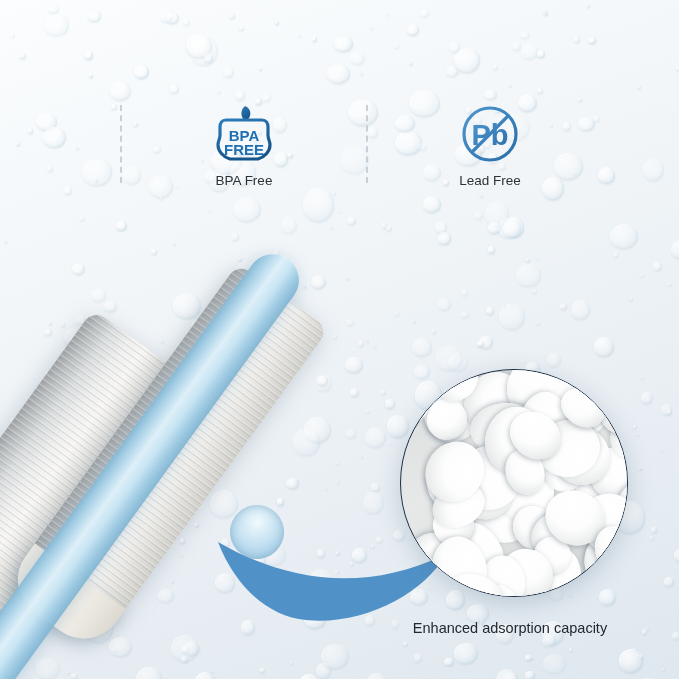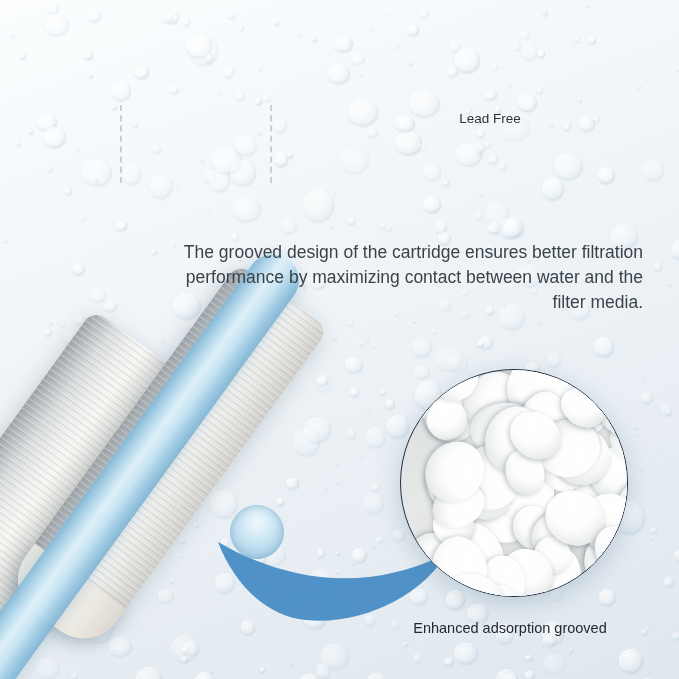--- a/index.html
+++ b/index.html
@@ -708,26 +708,58 @@
       <span class="pellet" style="left:-18.8px;top:7.4px;width:47.7px;height:48.1px;transform:rotate(96.9deg)"></span>
       <span class="pellet" style="left:36.6px;top:204.3px;width:66.9px;height:58.9px;transform:rotate(10.0deg)"></span>
     </div>
 
 
   <div class="badges">
 
 
     <div class="divider"></div>
 
+    <div class="badge">
+      <div class="badge-icon">
+        <svg width="60" height="62" viewBox="0 0 60 62" aria-hidden="true">
+          <defs>
+            <linearGradient id="gBPA" x1="0" y1="0" x2="0.4" y2="1">
+              <stop offset="0%" stop-color="#2c7cbb"></stop>
+              <stop offset="100%" stop-color="#17548a"></stop>
+            </linearGradient>
+          </defs>
+
+          <path d="M31 3 C38 6 38 14 32 18 C26 15 26 7 31 3 Z" fill="url(#gBPA)"></path>
+
+          <path d="M12 17 C8 17 6 20 6 24 V32 C6 36 4 38 4 42 C4 48 9 54 16 56 H44
+                   C51 54 56 48 56 42 C56 38 54 36 54 32 V24 C54 20 52 17 48 17 Z" fill="none" stroke="url(#gBPA)" stroke-width="3.2" stroke-linejoin="round"></path>
+          <text x="30" y="38" text-anchor="middle" font-family="Liberation Sans, sans-serif" font-size="15" font-weight="bold" fill="#1f6fb2">BPA</text>
+          <text x="30" y="52" text-anchor="middle" font-family="Liberation Sans, sans-serif" font-size="15" font-weight="bold" fill="#1f6fb2">FREE</text>
+        </svg>
+      </div>
+      <div class="badge-label">BPA Free</div>
+    </div>
 
     <div class="divider"></div>
 
     <div class="badge">
+      <div class="badge-icon">
+        <svg width="60" height="60" viewBox="0 0 60 60" aria-hidden="true">
+          <defs>
+            <linearGradient id="gPb" x1="0" y1="0" x2="1" y2="1">
+              <stop offset="0%" stop-color="#4e96cf"></stop>
+              <stop offset="100%" stop-color="#2a6ea8"></stop>
+            </linearGradient>
+          </defs>
+          <circle cx="30" cy="30" r="26" fill="none" stroke="url(#gPb)" stroke-width="3.2"></circle>
+          <text x="30" y="41" text-anchor="middle" font-family="Liberation Sans, sans-serif" font-size="29" font-weight="bold" fill="url(#gPb)">Pb</text>
+          <line x1="12" y1="48" x2="48" y2="12" stroke="url(#gPb)" stroke-width="3.2" stroke-linecap="round"></line>
+        </svg>
+      </div>
       <div class="badge-label">Lead Free</div>
     </div>
 
   </div>
 
-  <div class="blurb">The grooved design of the cartridge ensures better filtration performance by maximizing contact between water and the filter media.</div>
-
-  <div class="caption">Enhanced adsorption grooved</div>
+
+  <div class="caption">Enhanced adsorption capacity</div>
 
 </div>
 
 </body></html>

